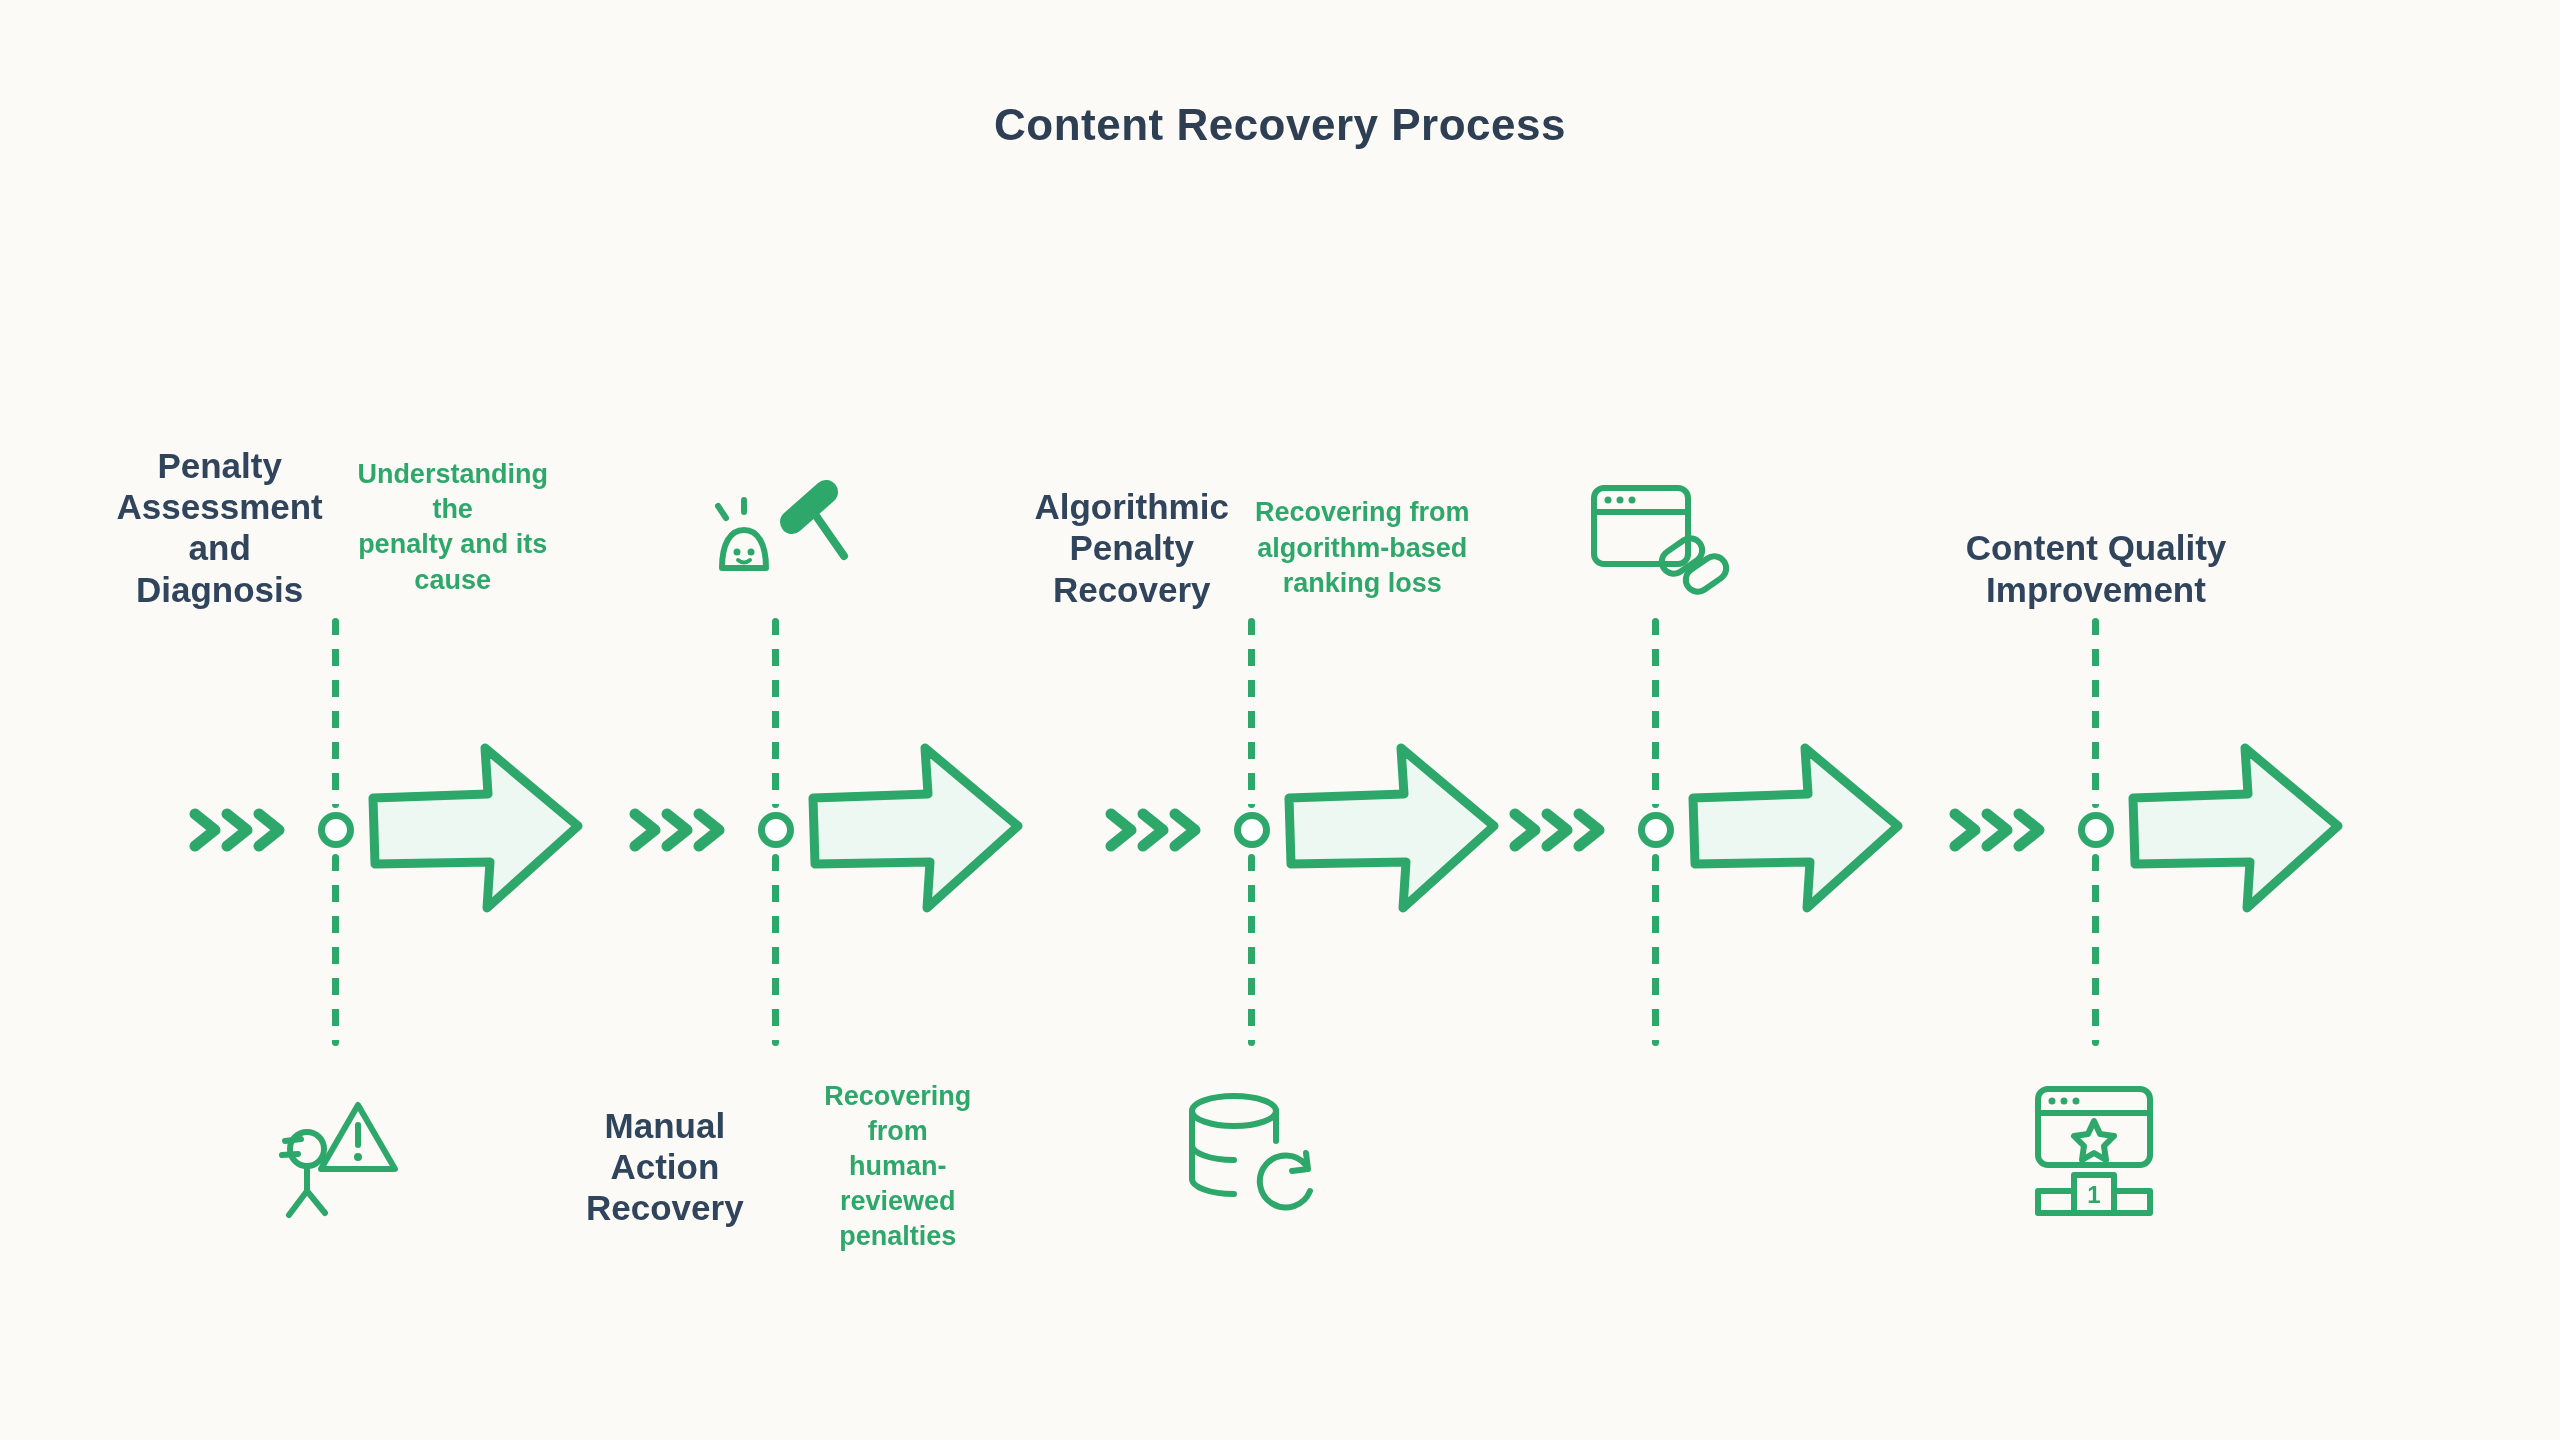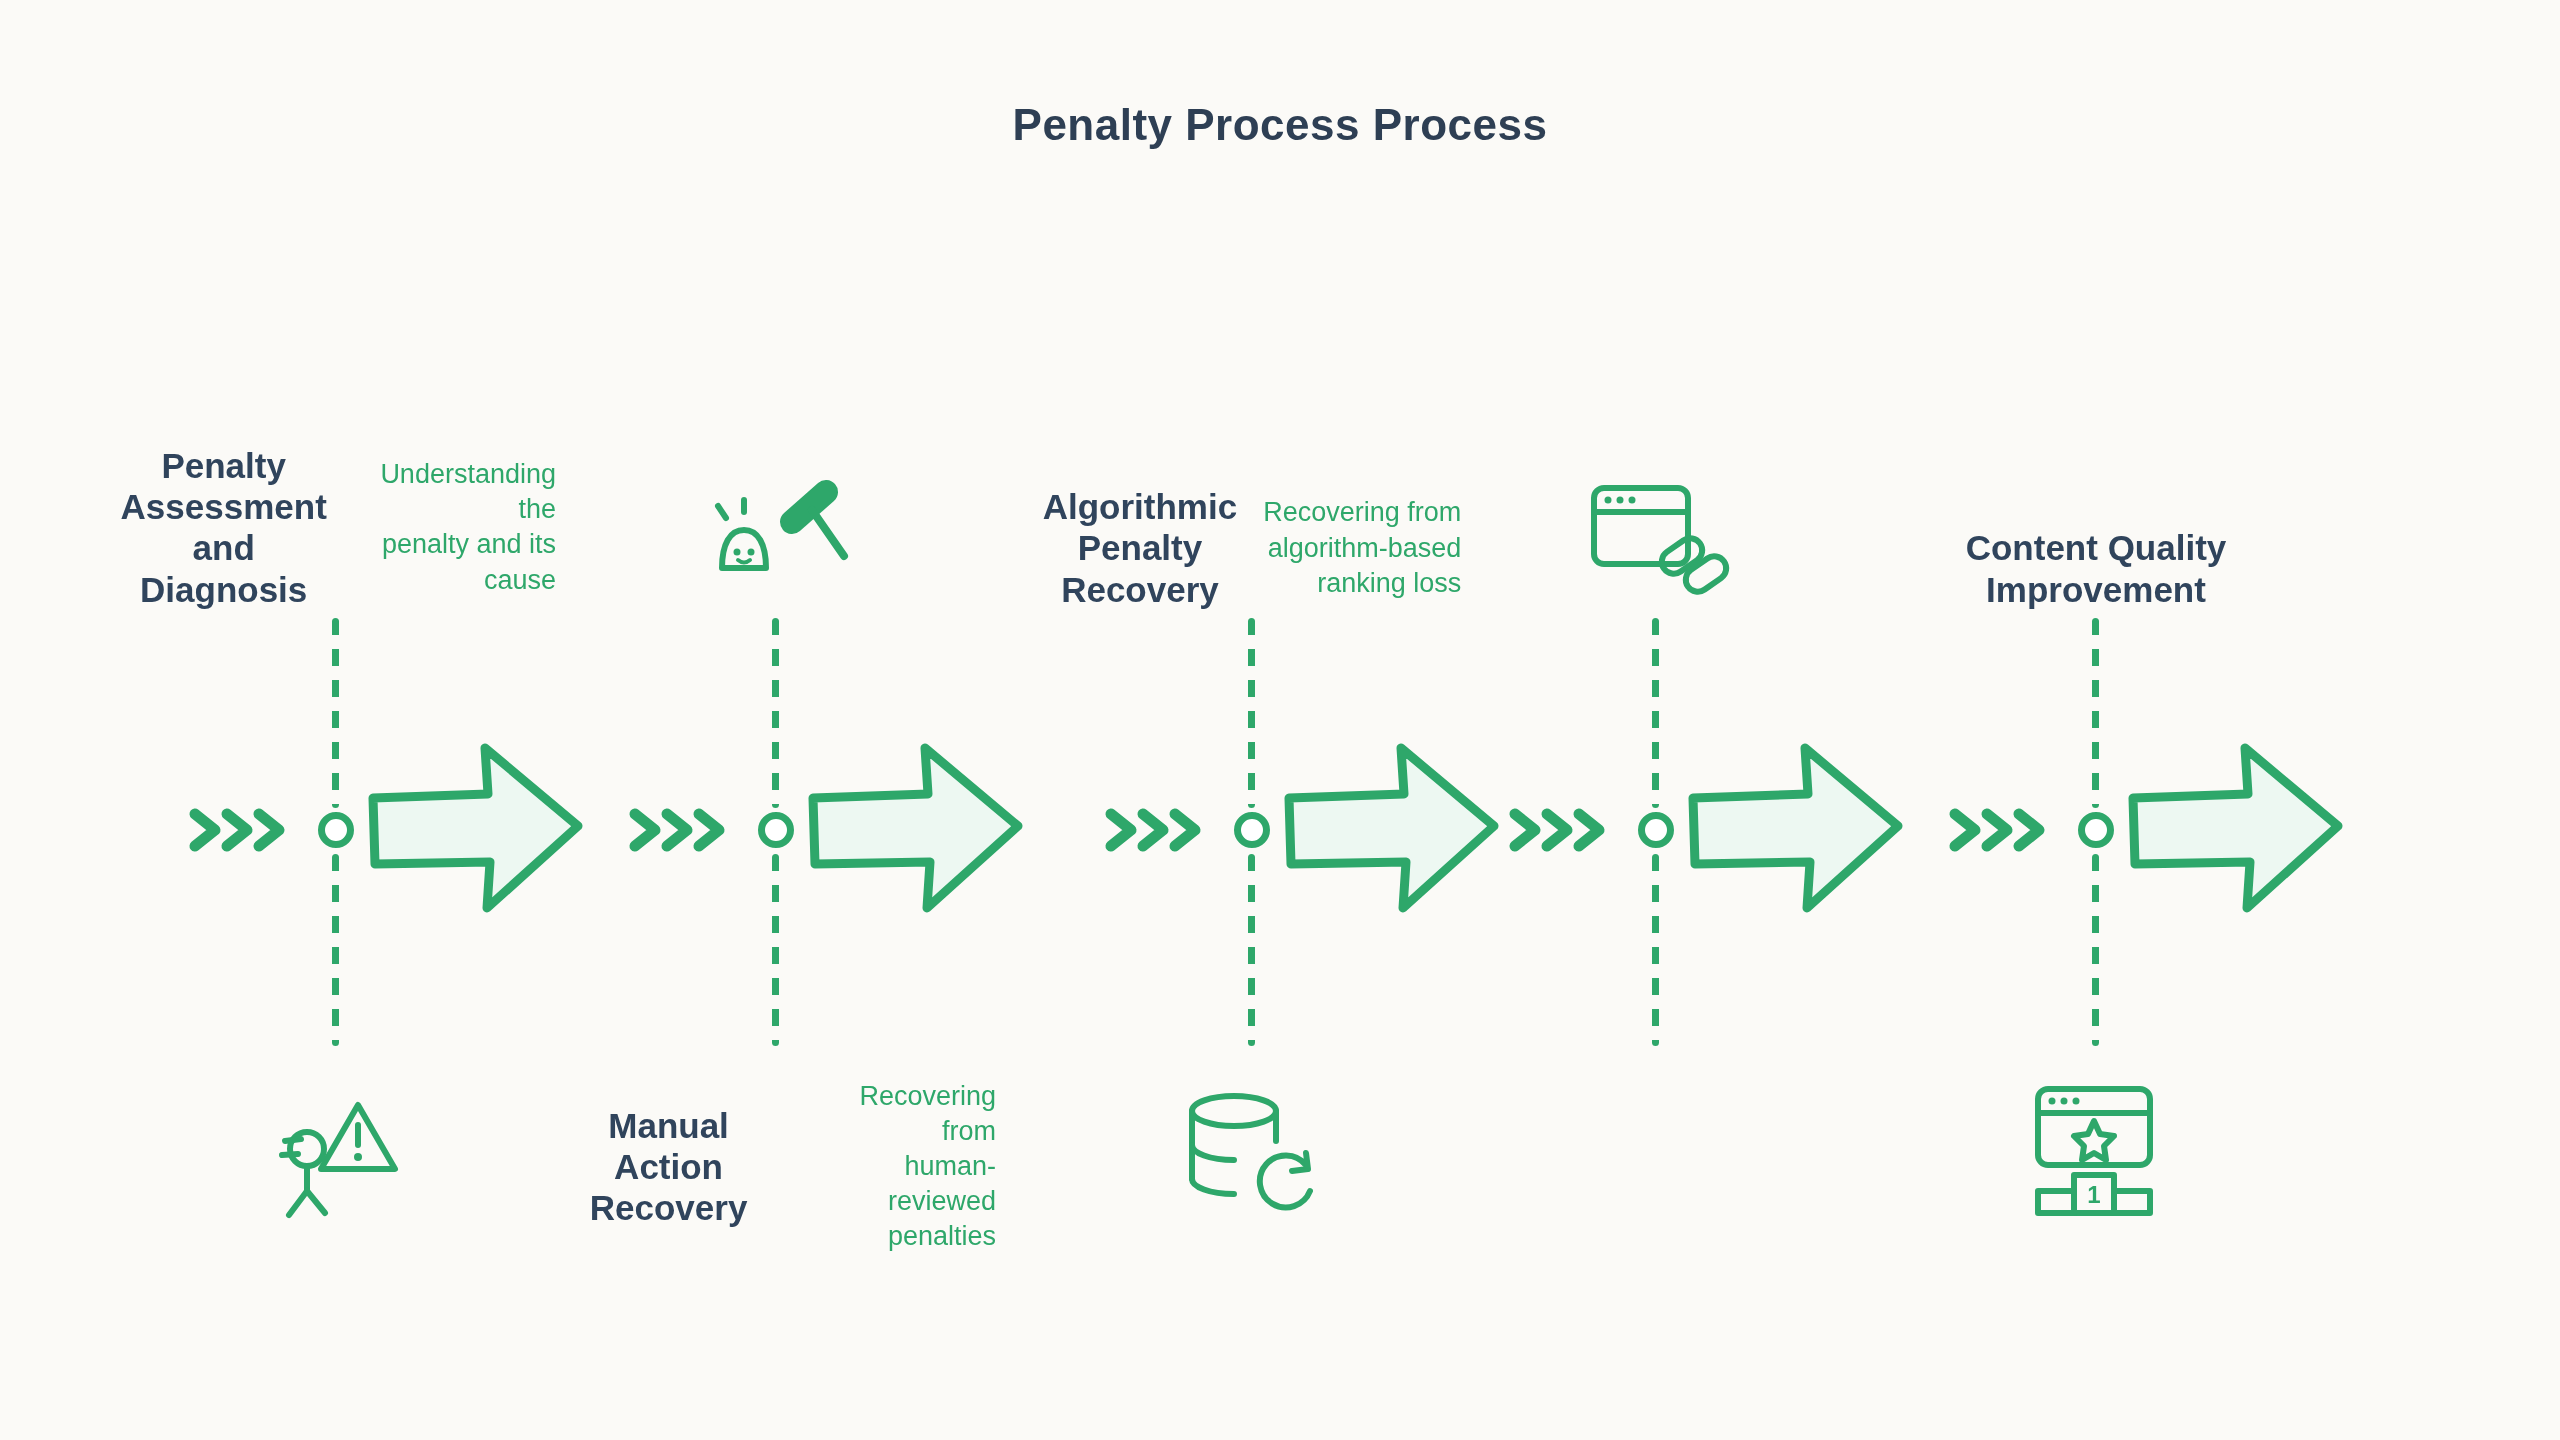--- a/index.html
+++ b/index.html
@@ -23,22 +23,22 @@
   .slot { position:absolute; left:0; right:0; display:flex; flex-direction:column; align-items:center; }
   .slot-top { top:250px; height:360px; justify-content:flex-end; }
   .slot-bottom { top:1060px; height:360px; justify-content:flex-start;margin-top:19px; }
 
   .label-block { display:flex; flex-direction:row; align-items:center; gap:26px; }
   .step-title {
     white-space:pre-line; text-align:center;
     font-size:35px; font-weight:bold; color:#30445c; line-height:1.18;
   }
   .step-desc {
-    white-space:pre-line; text-align:right;
-    font-size:27px; font-weight:normal; color:#2ea76a; line-height:1.3;
+    white-space:pre-line; text-align:center;
+    font-size:27px; font-weight:bold; color:#2ea76a; line-height:1.3;
   }
 
   .dash {
     position:absolute; left:216px; width:7px; border-radius:4px;
     background-image:repeating-linear-gradient(to bottom,
       #2ea76a 0px, #2ea76a 17px, transparent 17px, transparent 31px);
   }
   .dash-top    { top:618px; height:190px; }
   .dash-bottom { top:854px; height:192px; }
 
@@ -54,21 +54,21 @@
   .icon-svg { display:block; }
   .gstroke { stroke:#2ea76a; stroke-width:6; fill:none; stroke-linecap:round; stroke-linejoin:round; }
   .gfill   { fill:#2ea76a; stroke:none; }
   .podium-num { font-family:"Liberation Sans", sans-serif; font-size:24px; font-weight:bold; fill:#2ea76a; }
 </style>
 </head>
 <body>
 
 <div class="canvas">
 
-  <div class="diagram-title">Penalty Process Process</div>
+  <div class="diagram-title">Content Recovery Process</div>
 
   <div class="step s1">
     <div class="slot slot-top">
       <div class="label-block">
         <div class="step-title">Penalty
 Assessment
 and Diagnosis</div>
         <div class="step-desc">Understanding the
 penalty and its
 cause</div>

